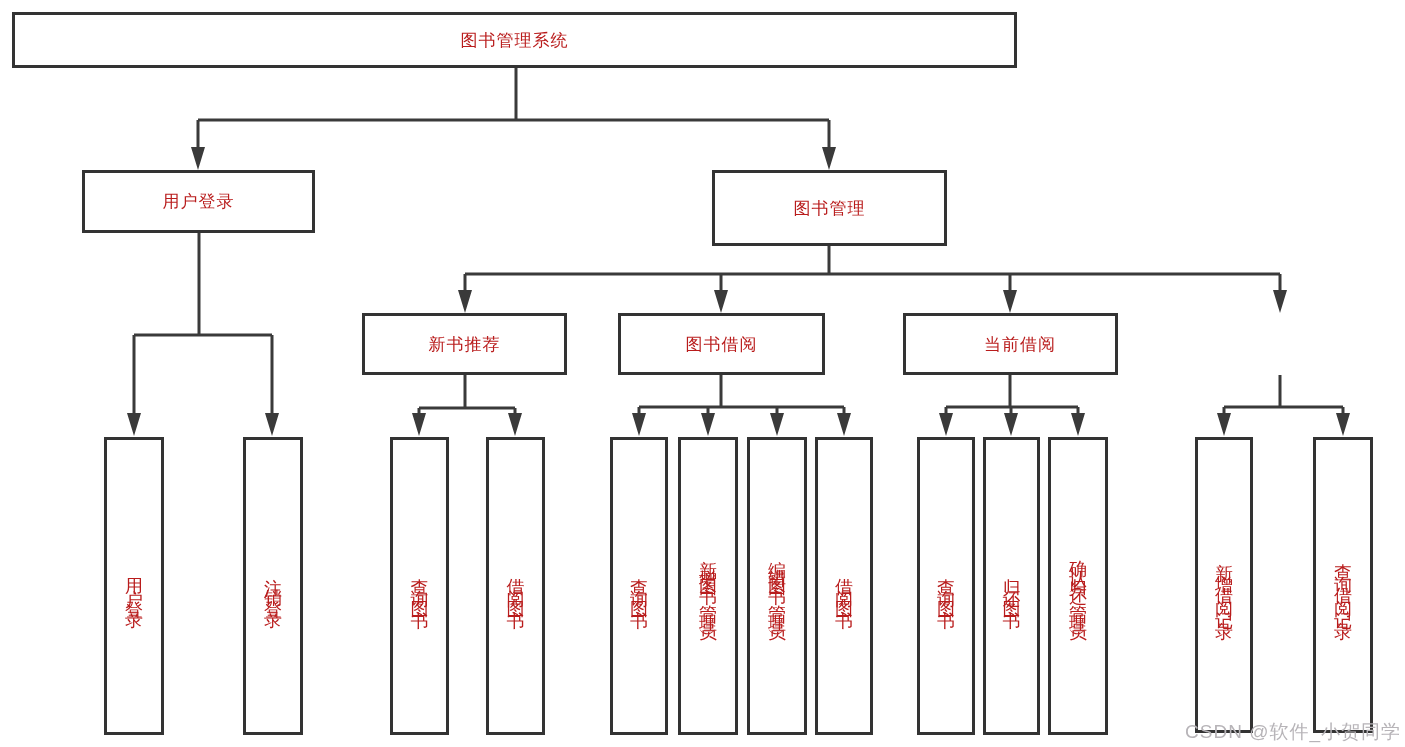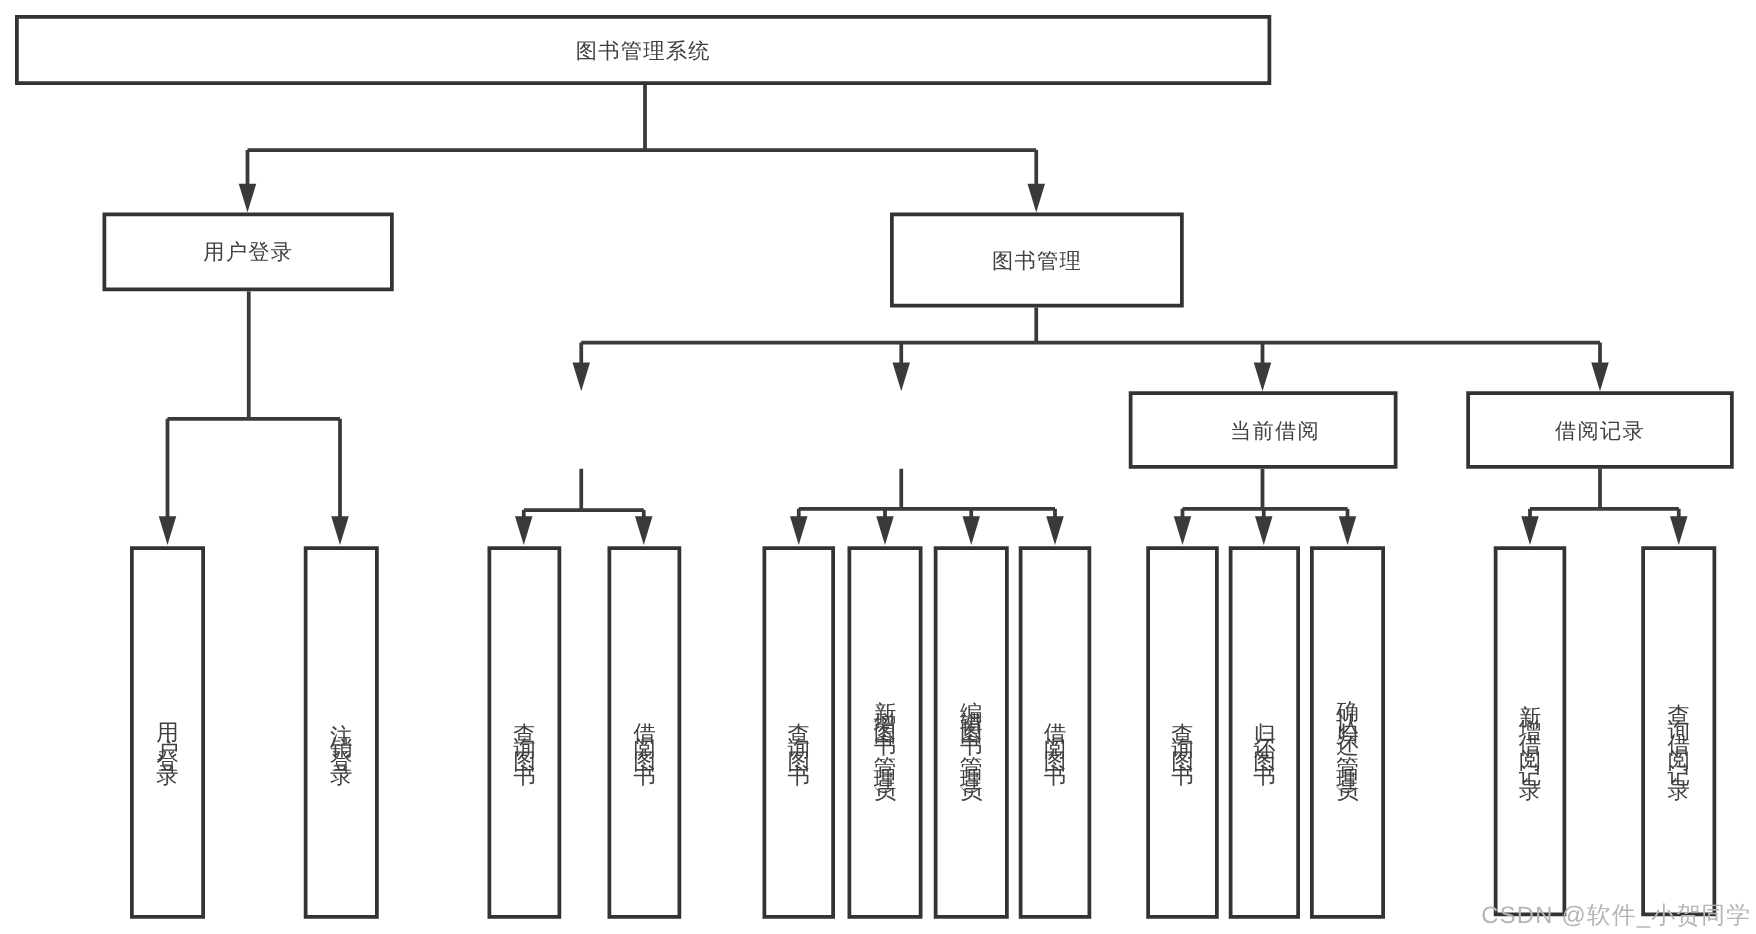--- a/index.html
+++ b/index.html
@@ -14,21 +14,21 @@
   #wires {
     position: absolute;
     left: 0; top: 0;
     width: 1405px; height: 747px;
   }
   .box {
     position: absolute;
     background: #ffffff;
     border: 3px solid #333333;
     box-sizing: border-box;
-    color: #404040;
+    color: #b91c1c;
   }
   .hbox {
     display: flex;
     align-items: center;
     justify-content: center;
     font-size: 17px;
     letter-spacing: 1px;
   }
   .vbox {
     display: flex;
@@ -84,25 +84,28 @@
     <span>图书管理系统</span>
   </div>
 
   <div class="box hbox" style="left:82px; top:170px; width:233px; height:63px;">
     <span>用户登录</span>
   </div>
   <div class="box hbox" style="left:712px; top:170px; width:235px; height:76px;">
     <span>图书管理</span>
   </div>
 
+  <div class="box hbox" style="left:362px; top:313px; width:205px; height:62px;">
+    <span>新书推荐</span>
+  </div>
+  <div class="box hbox" style="left:618px; top:313px; width:207px; height:62px;">
+    <span>图书借阅</span>
+  </div>
   <div class="box hbox" style="left:903px; top:313px; width:215px; height:62px;padding-left:19px;">
     <span>当前借阅</span>
-  </div>
-  <div class="box hbox" style="left:1173px; top:313px; width:214px; height:62px;">
-    <span>借阅记录</span>
   </div>
 
   <div class="box vbox" style="left:104px; top:437px; width:60px; height:298px;">
     <span class="vtext loose">用户登录</span>
   </div>
   <div class="box vbox" style="left:243px; top:437px; width:60px; height:298px;">
     <span class="vtext loose">注销登录</span>
   </div>
 
   <div class="box vbox" style="left:390px; top:437px; width:59px; height:298px;">

